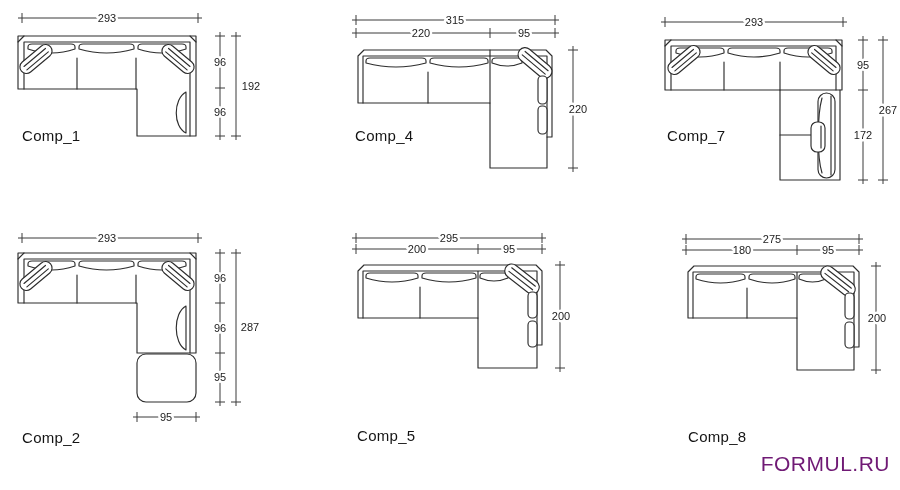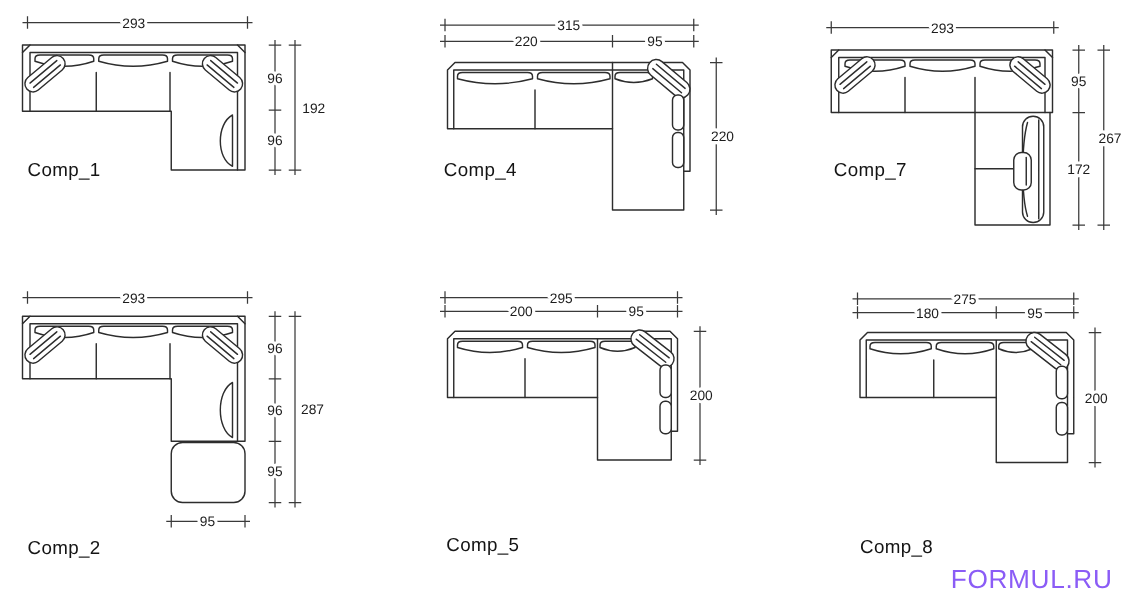--- a/index.html
+++ b/index.html
@@ -205,14 +205,14 @@
       <rect class="cushion" x="245" y="68" width="9" height="26" rx="4"></rect>
       <rect class="cushion" x="245" y="97" width="9" height="26" rx="4"></rect>
     </g>
     <text class="dnum" x="172" y="18">275</text>
     <text class="dnum" x="142" y="29">180</text>
     <text class="dnum" x="228" y="29">95</text>
     <text class="dnum" x="277" y="97">200</text>
     <text class="clabel" x="88" y="217">Comp_8</text>
   </svg>
 
-  <div id="watermark" style="color: #8b5cf6; margin-top: 32px;">FORMUL.RU</div>
+  <div id="watermark" style="color: #701a75; margin-top: 32px;">FORMUL.RU</div>
 </div>
 
 </body></html>

